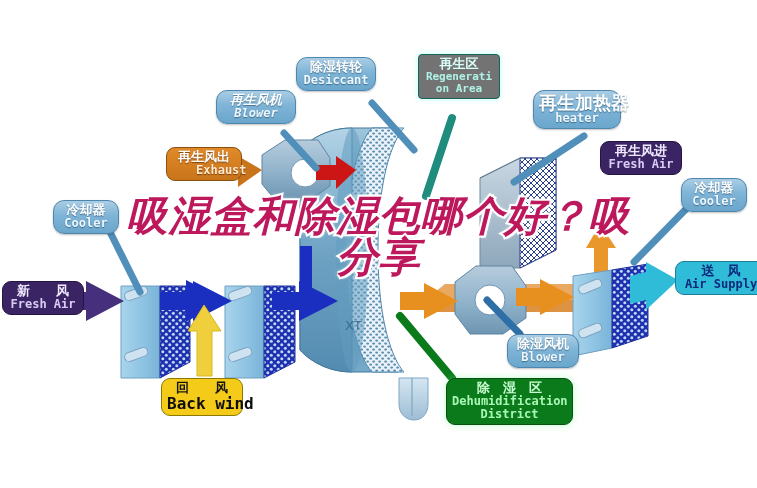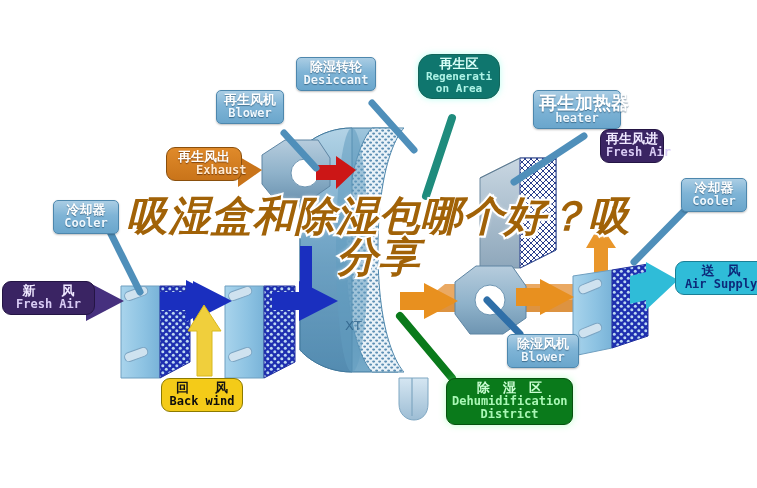--- a/index.html
+++ b/index.html
@@ -35,32 +35,32 @@
     font-weight:bold;
     letter-spacing:0px;
   }
 
   
   .lbl.steel{
     background:linear-gradient(180deg,#aacde4 0%,#7fb4d6 45%,#6aa6cc 100%);
     border:1px solid #4d87ad;
     color:#ffffff;
     text-shadow:0 1px 1px rgba(20,60,90,.55);
-    border-radius:5px;
+    border-radius:11px;
     box-shadow:0 1px 2px rgba(0,0,0,.25);
   }
   .lbl.steel .cn{color:#ffffff;}
   .lbl.steel .en{color:#eef7fd;}
 
   
   .lbl.teal{
-    background:#0f766e;
+    background:#737373;
     border:1px solid #14655a;
     color:#c9fff4;
-    border-radius:14px;
+    border-radius:4px;
     box-shadow:0 0 6px rgba(120,255,230,.5);
   }
   .lbl.teal .cn{color:#d8fff8;}
   .lbl.teal .en{color:#aef3e6;}
 
   
   .lbl.purple{
     background:#3a2463;
     border:1px solid #241544;
     color:#dfd6f2;
@@ -112,21 +112,21 @@
     position:absolute;
     left:0; right:0;
     top:196px;
     z-index:90;
     text-align:center;
     font-family:"DejaVu Sans", sans-serif;
     font-weight:bold;
     font-style:italic;
     font-size:41px;
     line-height:41px;
-    color:#a16207;
+    color:#be185d;
     letter-spacing:1px;
     -webkit-text-stroke:4px #ffffff;
     paint-order:stroke fill;
     text-shadow:
       0 0 5px #ffffff,
       2px 2px 0 rgba(255,255,255,.9);
     pointer-events:none;
     padding:0 8px;
   }
   #headline .ln{display:block;}
@@ -308,64 +308,64 @@
 
       <path d="M452 378 L400 316" stroke="#0a7a1b" stroke-width="8" fill="none"></path>
     </g>
   </svg>
 
   <div class="lbl steel" style="left:296px;top:57px;width:80px;">
     <span class="cn" style="font-size:13px;">除湿转轮</span>
     <span class="en" style="font-size:12px;">Desiccant</span>
   </div>
 
-  <div class="lbl steel" style="left:216px;top:90px;width:68px;">
+  <div class="lbl steel" style="left:216px;top:90px;width:80px;font-style:italic;">
     <span class="cn" style="font-size:13px;">再生风机</span>
     <span class="en" style="font-size:12px;">Blower</span>
   </div>
 
   <div class="lbl teal" style="left:418px;top:54px;width:82px;">
     <span class="cn" style="font-size:13px;">再生区</span>
     <span class="en" style="font-size:11px;">Regenerati</span>
     <span class="en" style="font-size:11px;">on Area</span>
   </div>
 
   <div class="lbl steel" style="left:533px;top:90px;width:88px;">
     <span class="cn" style="font-size:18px;">再生加热器</span>
     <span class="en" style="font-size:12px;">heater</span>
   </div>
 
-  <div class="lbl purple" style="left:600px;top:129px;width:64px;">
+  <div class="lbl purple" style="left:600px;top:141px;width:82px;">
     <span class="cn" style="font-size:13px;">再生风进</span>
     <span class="en" style="font-size:12px;">Fresh Air</span>
   </div>
 
   <div class="lbl steel" style="left:681px;top:178px;width:66px;">
     <span class="cn" style="font-size:13px;">冷却器</span>
     <span class="en" style="font-size:12px;">Cooler</span>
   </div>
 
   <div class="lbl steel" style="left:53px;top:200px;width:66px;">
     <span class="cn" style="font-size:13px;">冷却器</span>
     <span class="en" style="font-size:12px;">Cooler</span>
   </div>
 
   <div class="lbl orange" style="left:166px;top:147px;width:76px;">
     <span class="cn" style="font-size:13px;">再生风出</span>
     <span class="en" style="font-size:12px;margin-left:24px;">Exhaust</span>
   </div>
 
-  <div class="lbl purple" style="left:2px;top:281px;width:93px;">
+  <div class="lbl purple" style="left:2px;top:281px;width:82px;">
     <span class="cn sp" style="font-size:13px;">新　　风</span>
     <span class="en" style="font-size:12px;">Fresh Air</span>
   </div>
 
   <div class="lbl yellow" style="left:161px;top:378px;width:82px;">
     <span class="cn sp" style="font-size:13px;">回　　风</span>
-    <span class="en" style="font-size:12px;">Back wind</span>
+    <span class="en" style="font-size:16px;">Back wind</span>
   </div>
 
   <div class="lbl cyan" style="left:675px;top:261px;width:92px;">
     <span class="cn sp" style="font-size:13px;">送　风</span>
     <span class="en" style="font-size:12px;">Air Supply</span>
   </div>
 
   <div class="lbl steel" style="left:507px;top:334px;width:72px;">
     <span class="cn" style="font-size:13px;">除湿风机</span>
     <span class="en" style="font-size:12px;">Blower</span>

